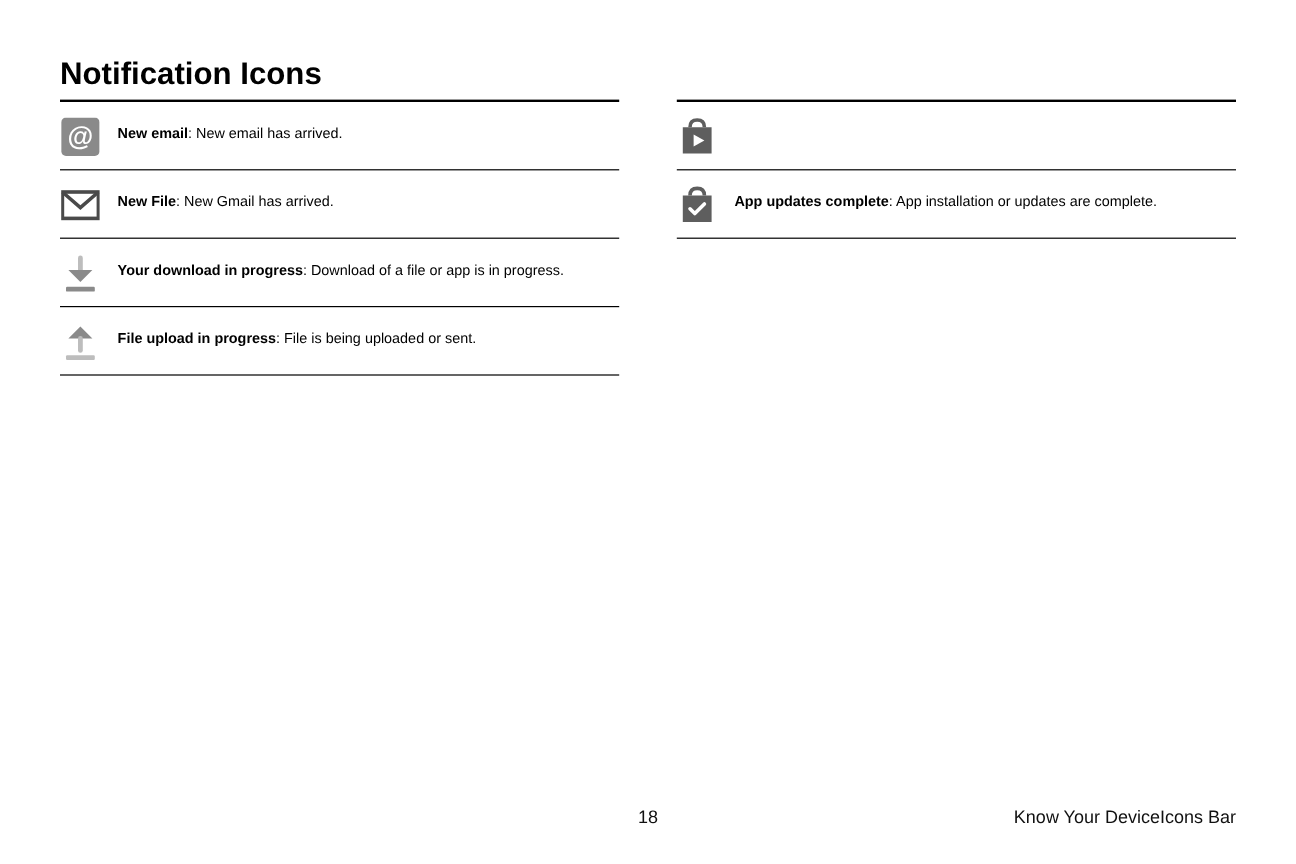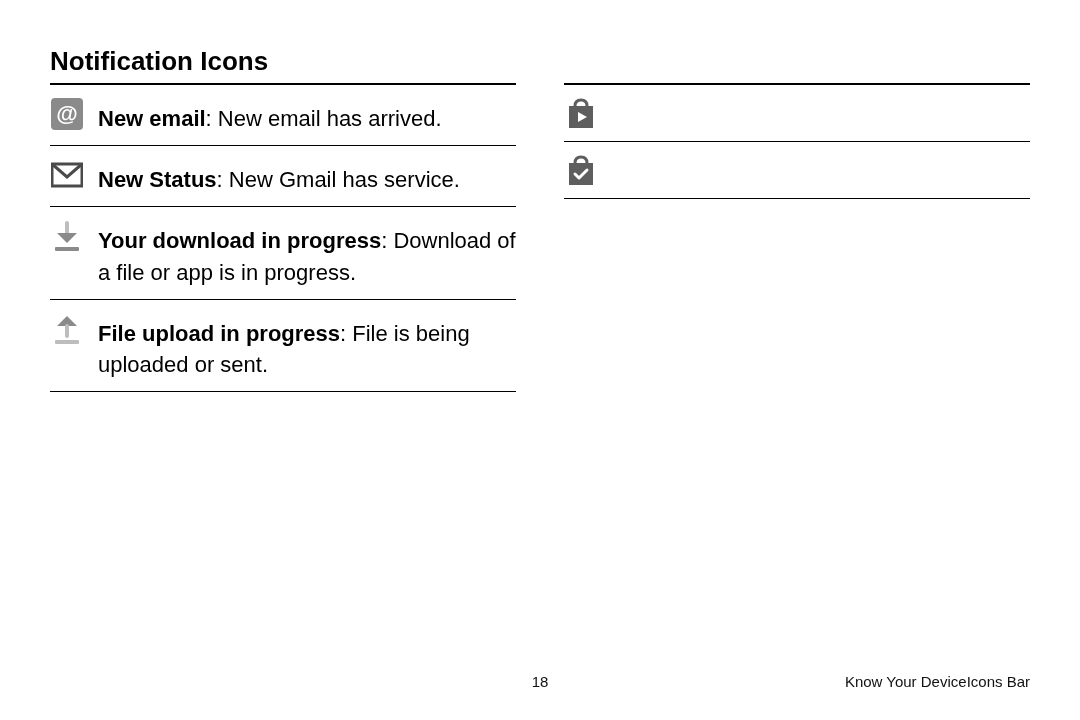--- a/index.html
+++ b/index.html
@@ -7,21 +7,21 @@
   .page{padding:42px 50px 0 50px;box-sizing:border-box;width:100%;height:100%}
   .title{font-size:26px;font-weight:700;margin:4px 0 6px 0}
   .cols{display:flex;gap:48px}
   .col{flex:1;min-width:0}
   .rule{border:none;border-top:2px solid #000;margin:0}
   .row{display:flex;align-items:flex-start;gap:14px;padding:12px 0 10px 0;
     border-bottom:1px solid #000}
   .row:last-child{border-bottom:1px solid #000}
   .iconbox{width:34px;height:34px;flex:none;display:flex;align-items:center;
     justify-content:center}
-  .txt{font-size:22px;line-height:1.45;padding-top:6px}
+  .txt{font-size:12px;line-height:1.45;padding-top:6px}
   .txt .lbl{font-weight:700}
   .footer{position:absolute;bottom:30px;left:50px;right:50px;display:flex;
     justify-content:flex-end;font-size:15px;color:#111}
   .footer .pn{position:absolute;left:50%;transform:translateX(-50%)}
   svg{display:block}
 </style>
 </head>
 <body>
 
 <div class="page">
@@ -38,21 +38,21 @@
         </div>
         <div class="txt"><span class="lbl">New email</span><span>: New email has arrived.</span></div>
       </div>
       <div class="row">
         <div class="iconbox">
           <svg width="32" height="32" viewBox="0 0 32 32">
               <rect x="1" y="5" width="30" height="22" fill="none" stroke="#4a4a4a" stroke-width="3"></rect>
               <path d="M1 5 L16 18 L31 5" fill="none" stroke="#4a4a4a" stroke-width="3"></path>
             </svg>
         </div>
-        <div class="txt"><span class="lbl">New Status</span><span>: New Gmail has service.</span></div>
+        <div class="txt"><span class="lbl">New File</span><span>: New Gmail has arrived.</span></div>
       </div>
       <div class="row">
         <div class="iconbox">
           <svg width="32" height="34" viewBox="0 0 32 34">
               <path d="M16 4 L16 16" stroke="#bdbdbd" stroke-width="4" stroke-linecap="round"></path>
               <path d="M6 14 L16 24 L26 14 Z" fill="#8a8a8a"></path>
               <rect x="4" y="28" width="24" height="4" rx="1" fill="#8a8a8a"></rect>
             </svg>
         </div>
         <div class="txt"><span class="lbl">Your download in progress</span><span>: Download of a file or app is in progress.</span></div>
@@ -81,20 +81,21 @@
         </div>
       </div>
       <div class="row">
         <div class="iconbox">
           <svg width="30" height="32" viewBox="0 0 30 32">
               <path d="M3 8 L27 8 L27 30 L3 30 Z" fill="#5e5e5e"></path>
               <path d="M9 8 C9 3 12 2 15 2 C18 2 21 3 21 8" fill="none" stroke="#5e5e5e" stroke-width="3"></path>
               <path d="M9 19 L13 23 L21 15" fill="none" stroke="#fff" stroke-width="3" stroke-linecap="round" stroke-linejoin="round"></path>
             </svg>
         </div>
+        <div class="txt"><span class="lbl">App updates complete</span><span>: App installation or updates are complete.</span></div>
       </div>
     </div>
   </div>
 </div>
 
 <div class="footer">
   <span>Know Your Device</span>
   <span class="pn">18</span>
   <span>Icons Bar</span>
 </div>

